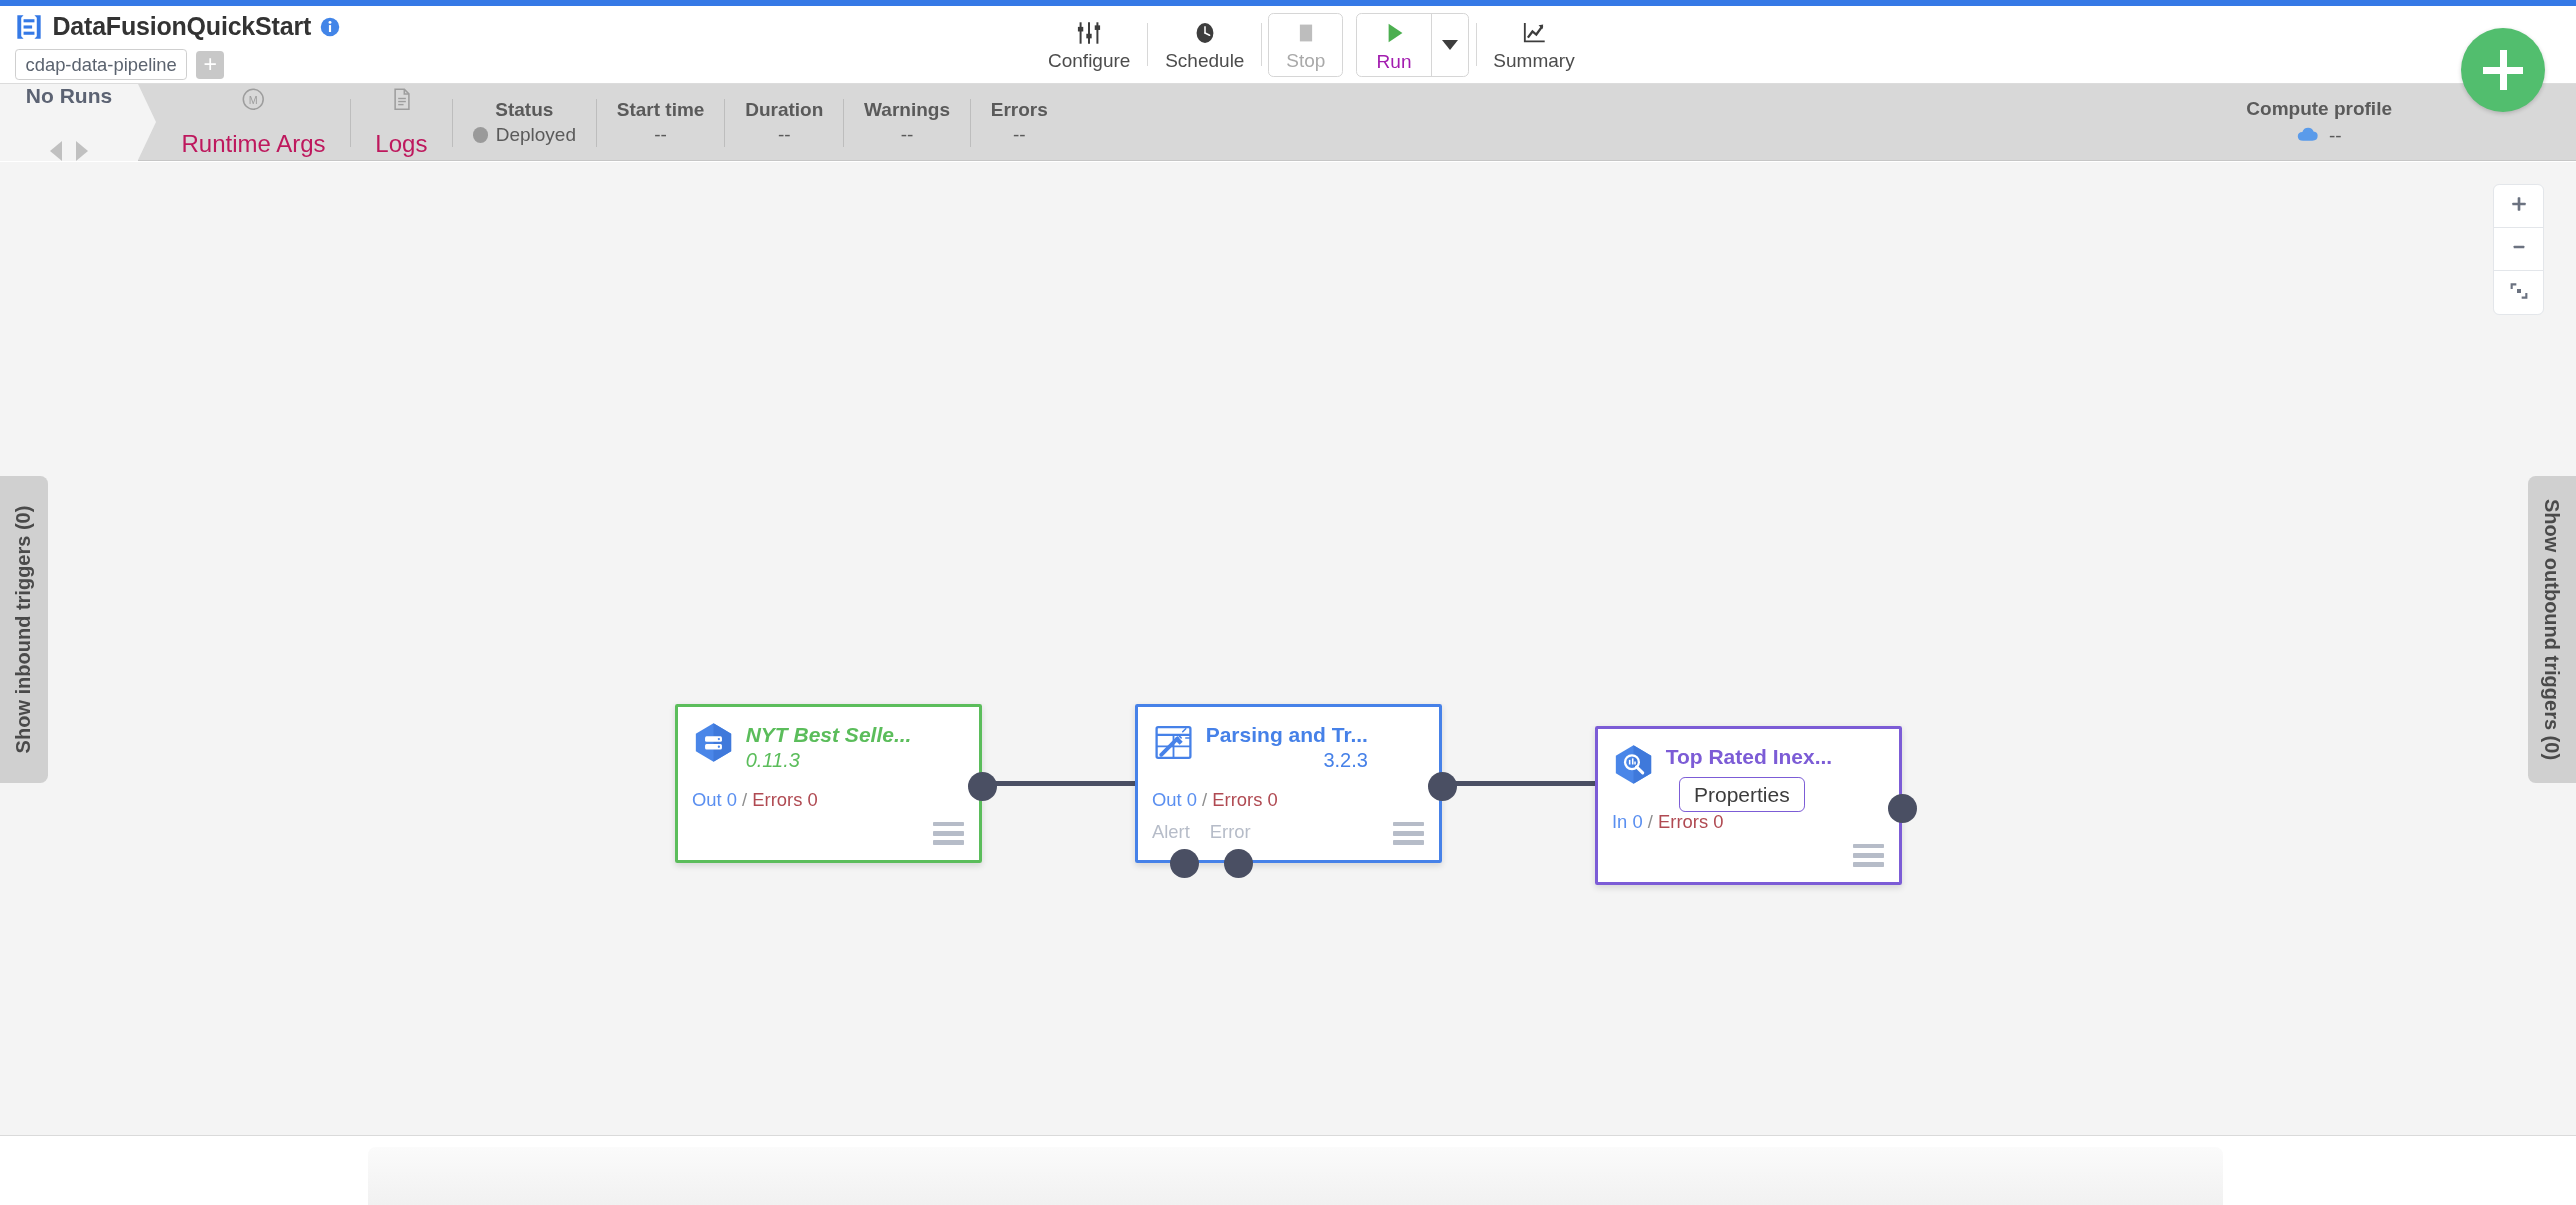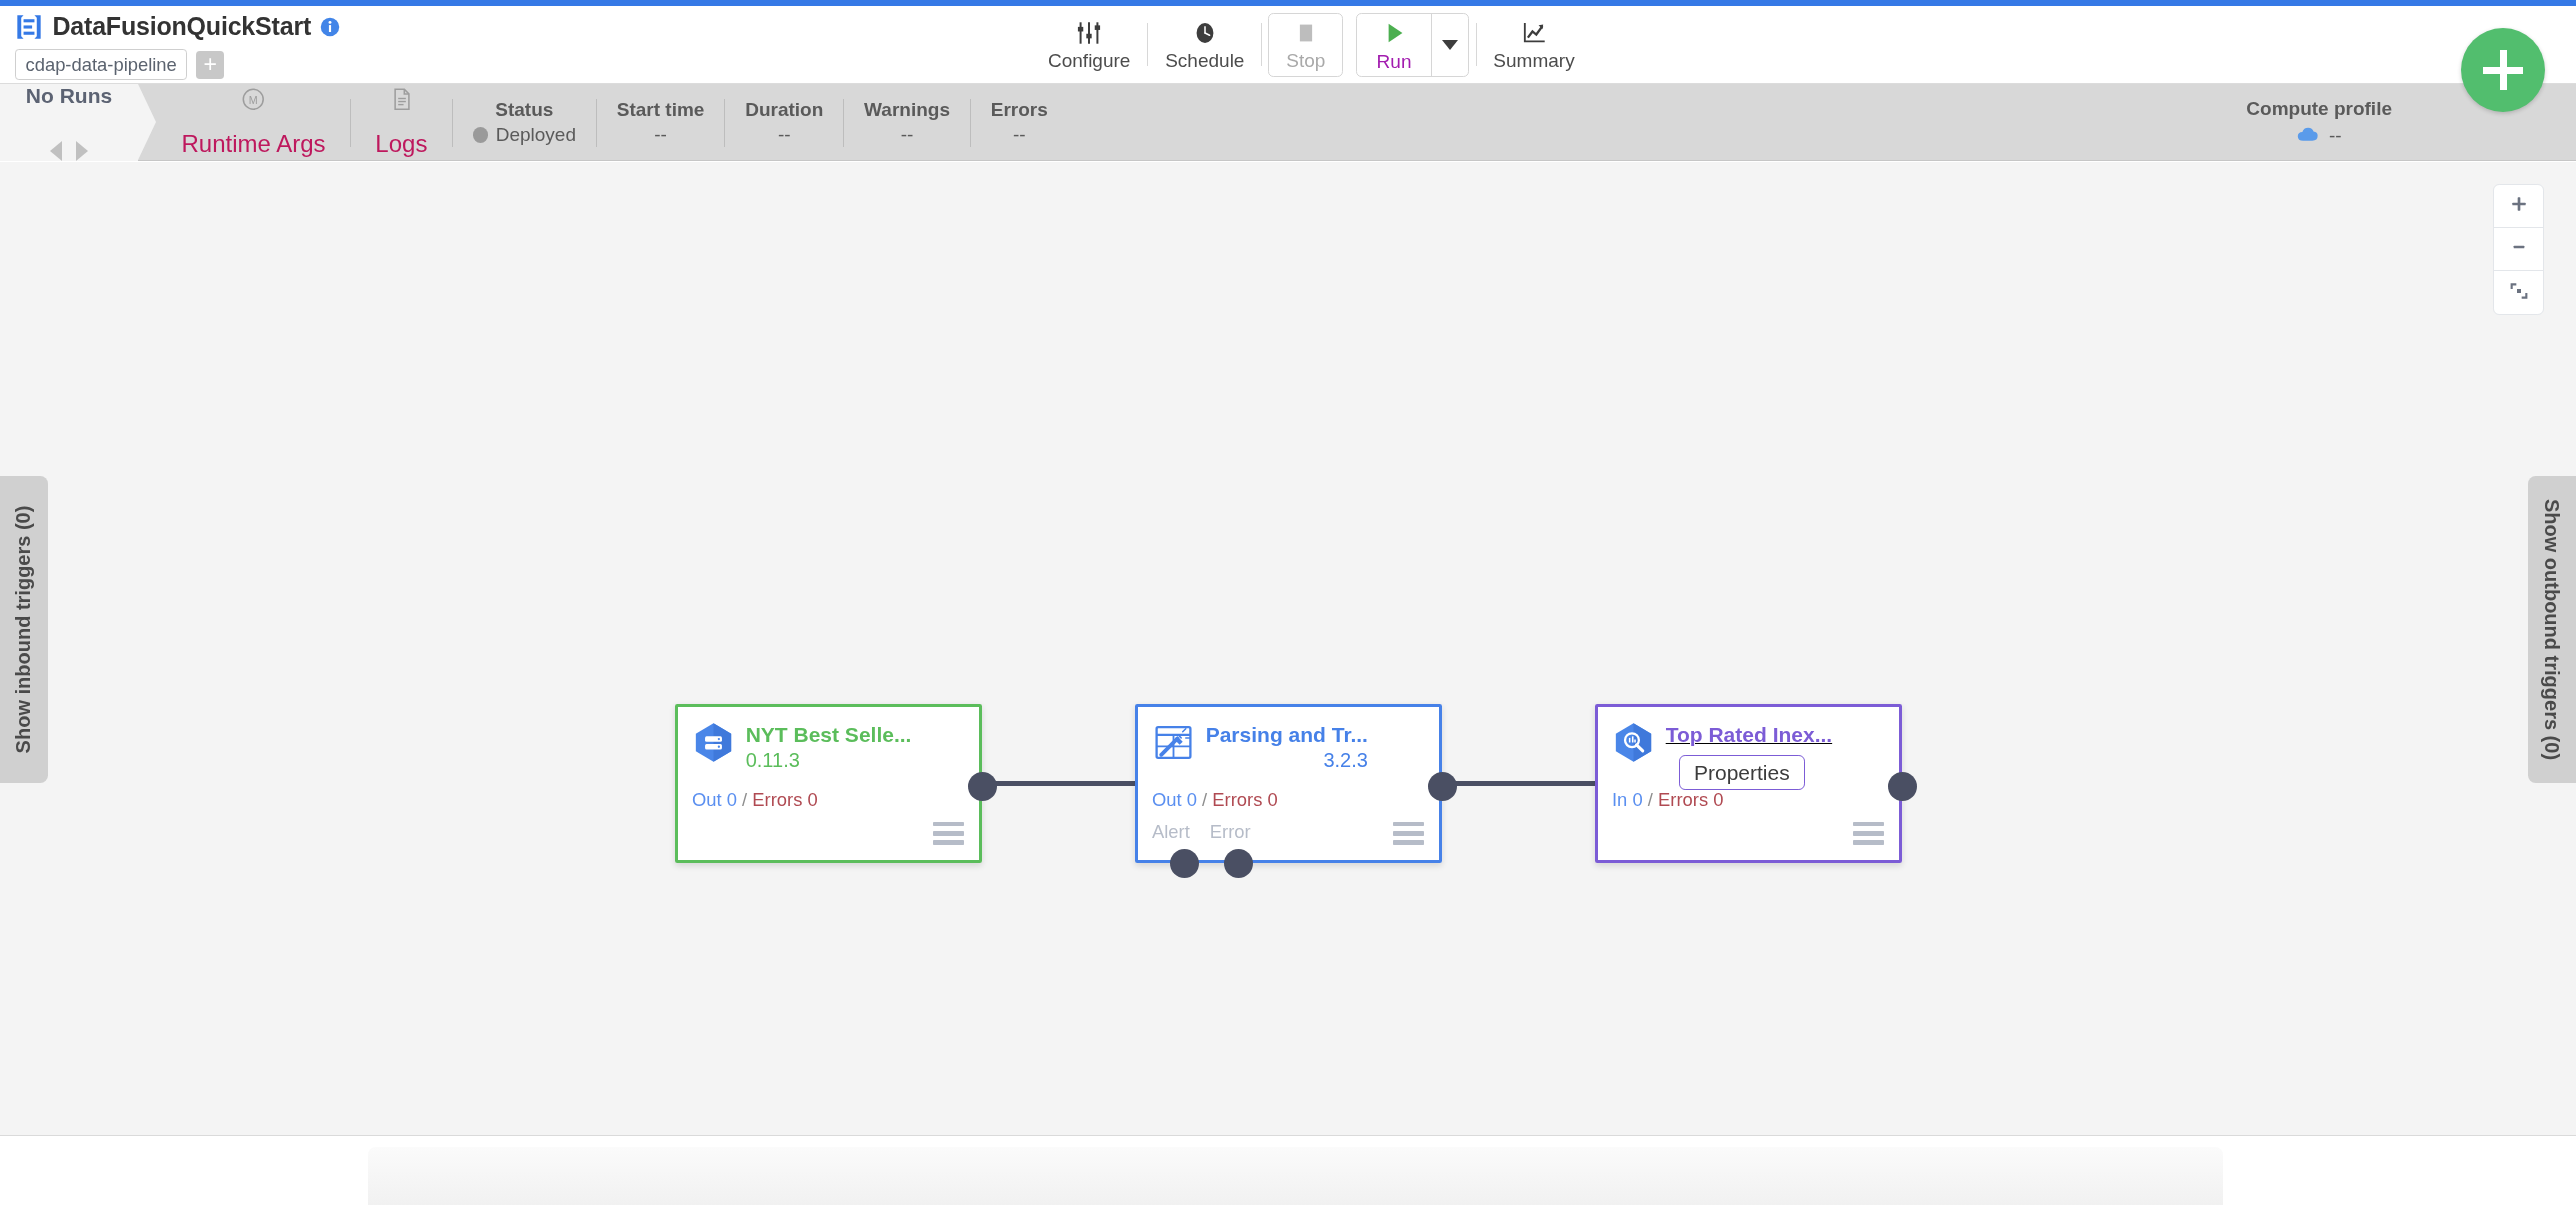--- a/index.html
+++ b/index.html
@@ -231,21 +231,21 @@
   .node.purple { border: 3.1px solid #7c5cd6; }
 
   .node-head { display: flex; align-items: flex-start; padding: 14px 0 0 14px; }
   .node-icon { width: 43px; height: 43px; flex: none; margin-right: 10.7px; }
   .node-titles { padding-top: 1.5px; min-width: 0; }
   .node-name {
     font-size: 21px; font-weight: bold; white-space: nowrap;
     overflow: hidden; text-overflow: ellipsis; max-width: 215px;
   }
   .node-ver { font-size: 20px; margin-top: 2.3px; }
-  .green .node-name, .green .node-ver   { color: #5bbd5b; }
+  .green .node-name, .green .node-ver   { color: #5bbd5b; font-style: italic; }
   .blue  .node-name, .blue  .node-ver   { color: #4681e8; }
   .purple .node-name, .purple .node-ver { color: #7c5cd6; }
 
   .node-metrics {
     position: absolute; left: 14px; bottom: 49px;
     font-size: 18.4px; white-space: nowrap;
   }
   .m-in { color: #5a8ff0; }
   .m-slash { color: #8e8e8e; }
   .m-err { color: #b04a52; }
@@ -593,21 +593,21 @@
     <div class="hamburger">
         <i></i>
         <i></i>
         <i></i>
       </div>
     <div class="endpoint ep-right"></div>
     <div class="endpoint ep-bot-a"></div>
     <div class="endpoint ep-bot-b"></div>
   </div>
 
-  <div class="node purple" style="left:1595px; top:542px;text-decoration:underline;">
+  <div class="node purple" style="left:1595px; top:564px;">
     <div class="node-head">
       <span class="node-icon">
         <svg viewBox="0 0 56 56" width="43" height="43">
           <polygon points="28,3 51,16.5 51,39.5 28,53 5,39.5 5,16.5" fill="#4a86e8"></polygon>
           <polygon points="28,3 51,16.5 51,39.5 28,53" fill="#3f79db"></polygon>
           <circle cx="26" cy="25" r="9" fill="none" stroke="#fff" stroke-width="3"></circle>
           <line x1="32" y1="31" x2="40" y2="39" stroke="#fff" stroke-width="4" stroke-linecap="round"></line>
           <g stroke="#fff" stroke-width="2">
             <line x1="23" y1="28" x2="23" y2="22"></line>
             <line x1="27" y1="28" x2="27" y2="20"></line>

